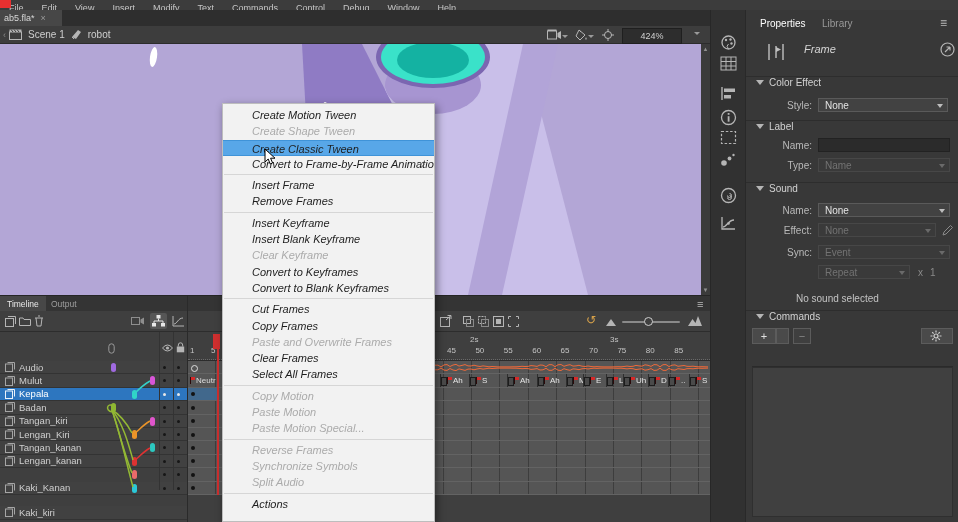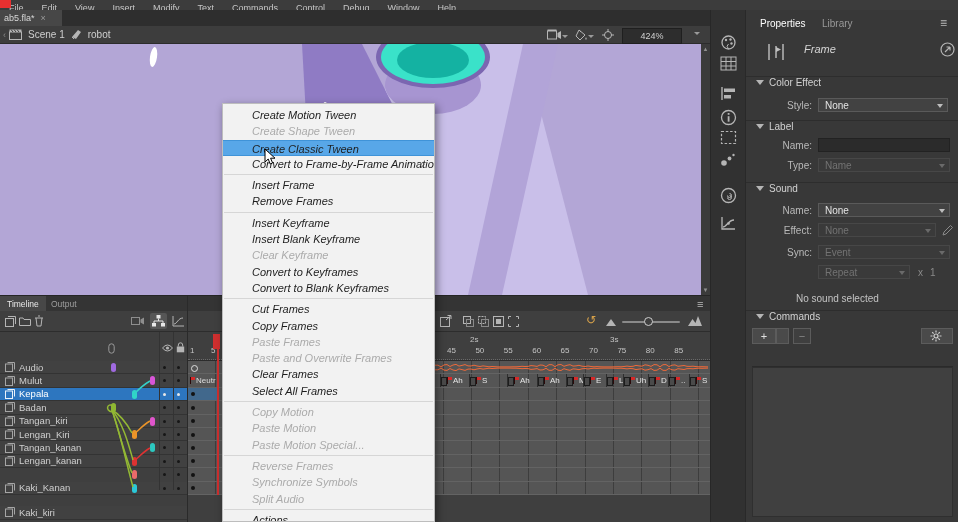--- a/index.html
+++ b/index.html
@@ -719,21 +719,20 @@
       <div class="menu-item">Remove Frames</div>
       <div class="menu-sep"></div>
       <div class="menu-item">Insert Keyframe</div>
       <div class="menu-item">Insert Blank Keyframe</div>
       <div class="menu-item disabled">Clear Keyframe</div>
       <div class="menu-item">Convert to Keyframes</div>
       <div class="menu-item">Convert to Blank Keyframes</div>
       <div class="menu-sep"></div>
       <div class="menu-item">Cut Frames</div>
       <div class="menu-item">Copy Frames</div>
-      <div class="menu-item disabled">Paste Frames</div>
       <div class="menu-item disabled">Paste and Overwrite Frames</div>
       <div class="menu-item">Clear Frames</div>
       <div class="menu-item">Select All Frames</div>
       <div class="menu-sep"></div>
       <div class="menu-item disabled">Copy Motion</div>
       <div class="menu-item disabled">Paste Motion</div>
       <div class="menu-item disabled">Paste Motion Special...</div>
       <div class="menu-sep"></div>
       <div class="menu-item disabled">Reverse Frames</div>
       <div class="menu-item disabled">Synchronize Symbols</div>

